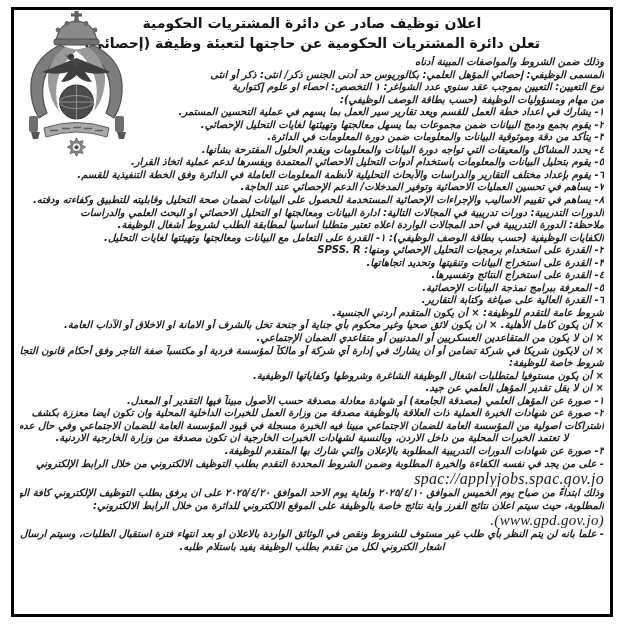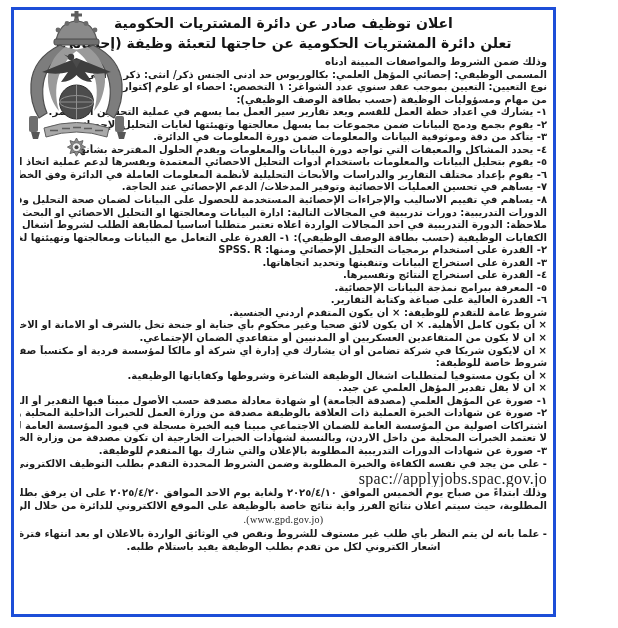--- a/index.html
+++ b/index.html
@@ -6,23 +6,23 @@
   .page{
     position:relative;
     width:618px;height:628px;
     background:#ffffff;
     font-family:"DejaVu Sans", sans-serif;
     overflow:hidden;
   }
   .frame{
     position:absolute;
     left:11px;top:7px;
-    width:545px;height:610px;
+    width:602px;height:610px;
     box-sizing:border-box;
-    border:3px solid #1d4ed8;
+    border:3px solid #000000;
     background:#ffffff;
     padding:3px 6px 0 6px;
   }
   .title{
     text-align:center;
     font-weight:700;
     font-size:14px;
     line-height:20px;
     color:#141414;
     white-space:nowrap;
@@ -33,33 +33,34 @@
     direction:rtl;
     color:#1c1c1c;
   }
   .line{
     font-size:10px;
     font-weight:700;
     line-height:12.55px;
     text-align:right;
     white-space:nowrap;
     overflow:hidden;
+    font-style:italic;
   }
   .line.indent{padding-left:126px;}
   .line.center{text-align:center;}
   .line.url{
     font-family:"Liberation Serif", serif;
     font-weight:400;
     font-size:16px;
     line-height:17px;
     direction:ltr;
     text-align:right;
     letter-spacing:0.3px;
   }
-  .line.url.small{font-size:10px;line-height:16px;text-align:center;}
+  .line.url.small{font-size:15px;line-height:16px;}
   .logo{
     position:absolute;
     left:20px;top:10px;
     width:113px;height:158px;
   }
 </style>
 </head>
 <body>
 
 <div class="page">

